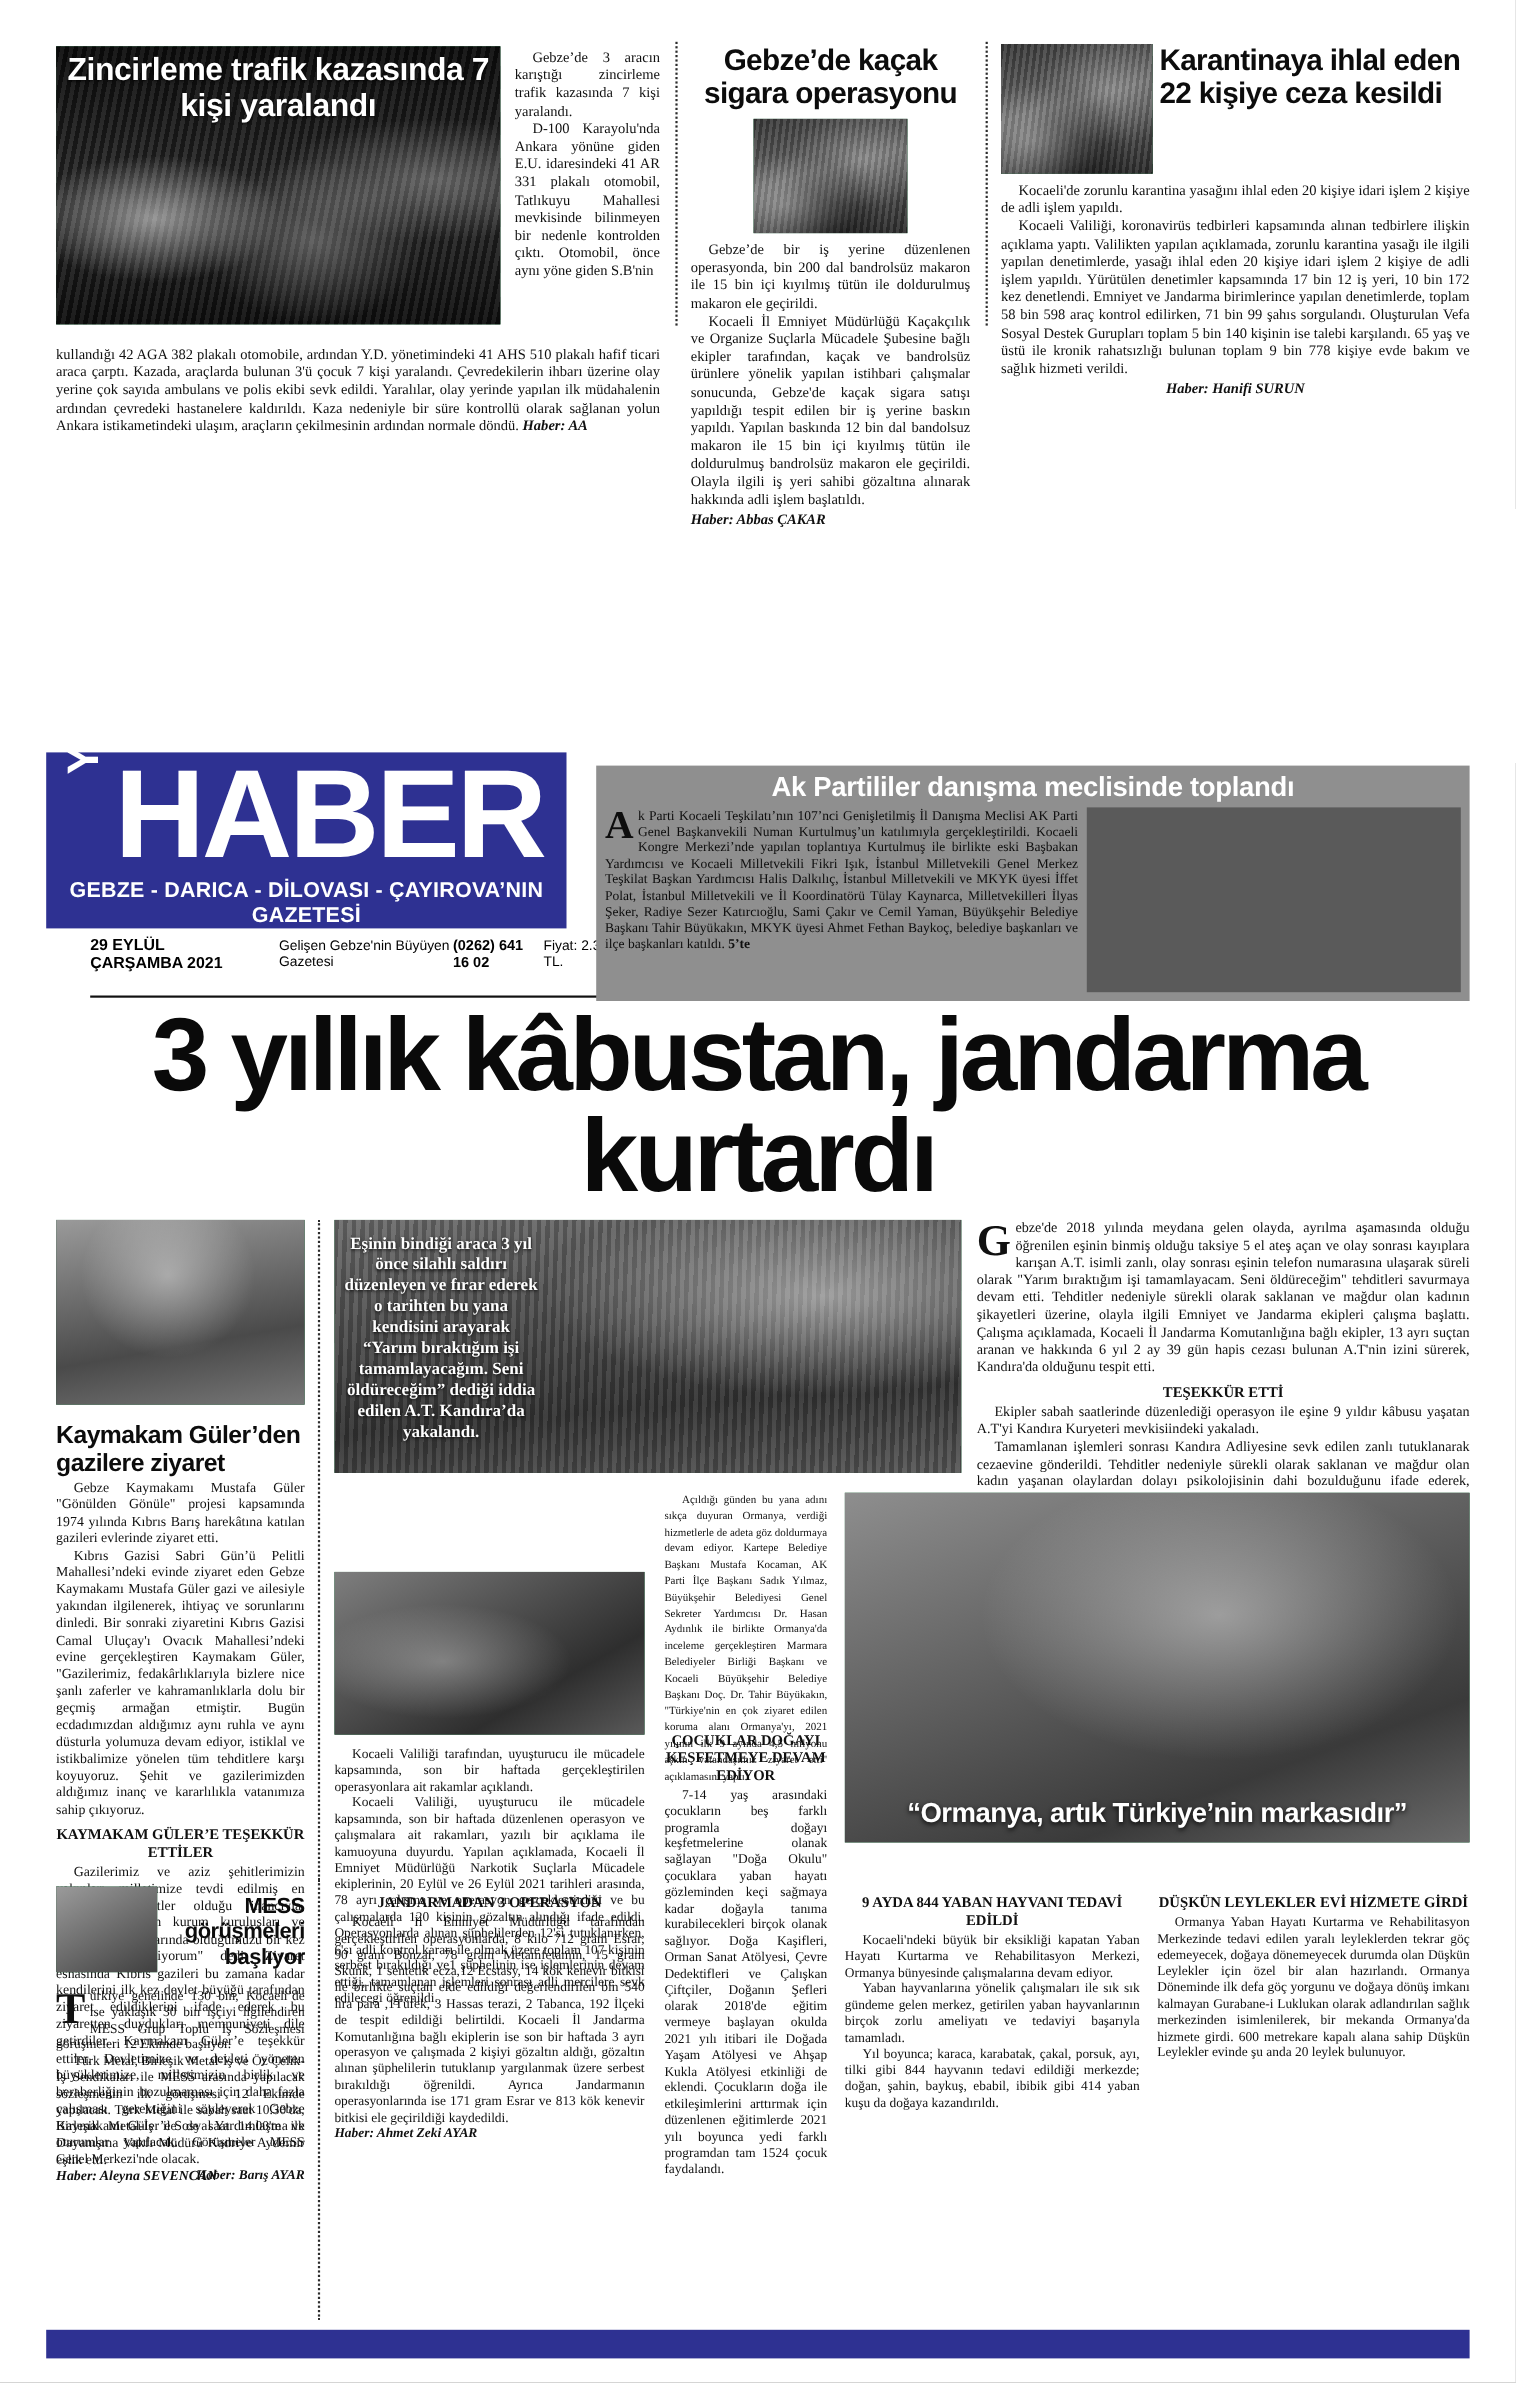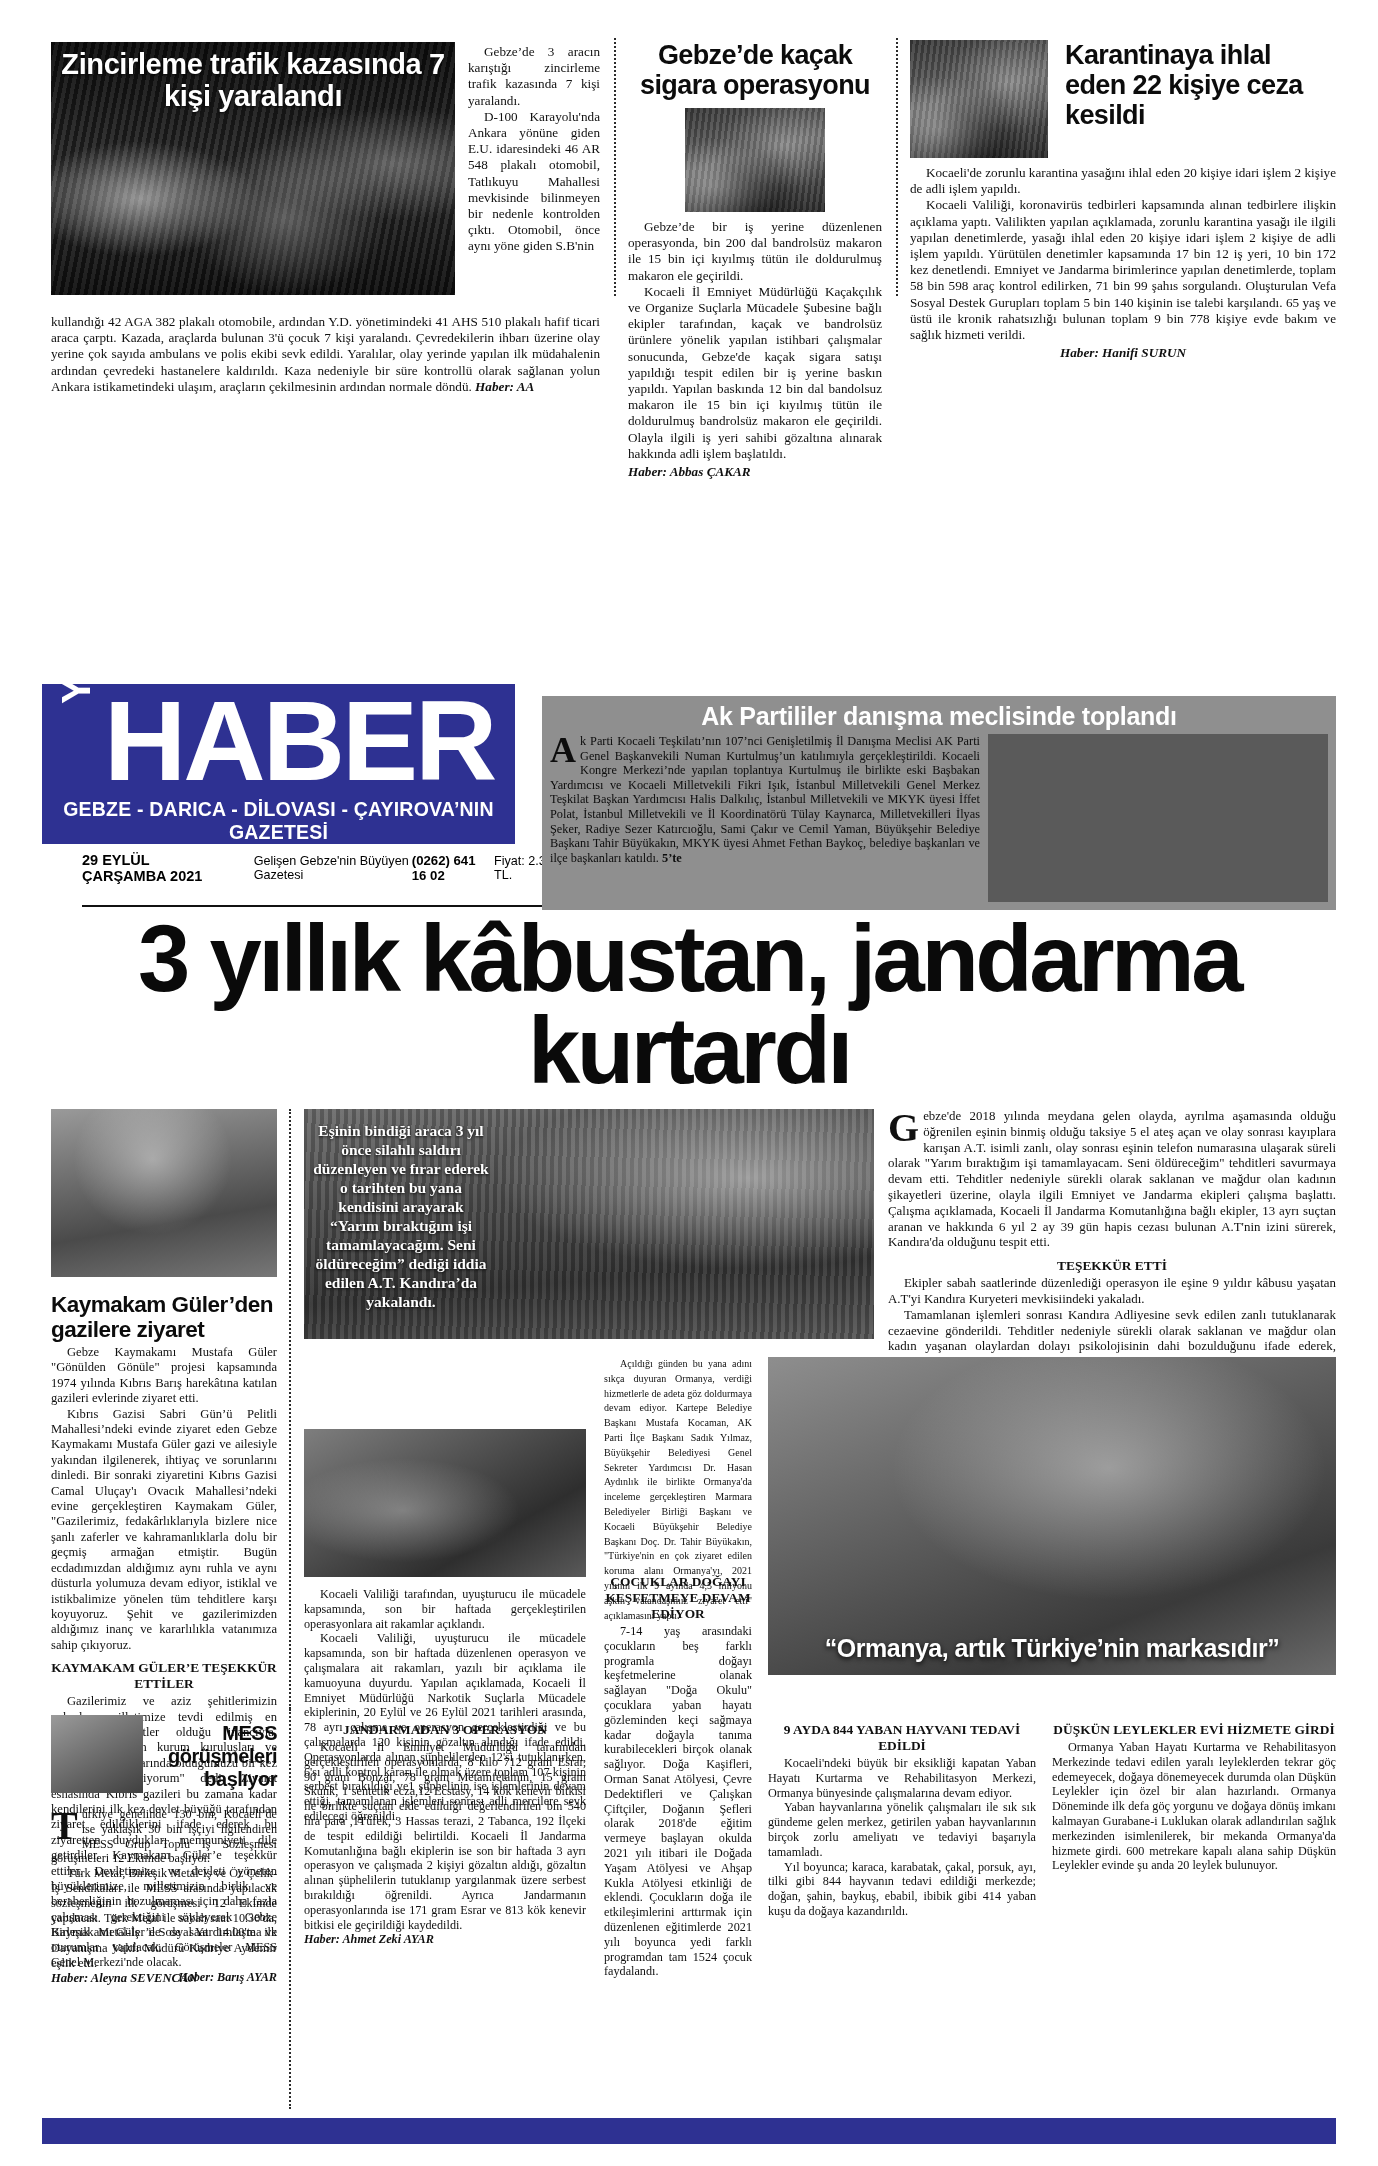--- a/index.html
+++ b/index.html
@@ -255,21 +255,21 @@
 
   <div class="topstrip">
 
     <div class="photo night" style="position:absolute;left:9px;top:16px;width:404px;height:253px;">
       <div class="grain"></div>
       <div class="photo-overlay-title">Zincirleme trafik kazasında 7 kişi yaralandı</div>
     </div>
 
     <div class="body-text" style="position:absolute;left:426px;top:18px;width:132px;">
       <p>Gebze’de 3 aracın karıştığı zincirleme trafik kazasında 7 kişi yaralandı.</p>
-      <p>D-100 Karayolu'nda Ankara yönüne giden E.U. idaresindeki 46 AR 548 plakalı otomobil, Tatlıkuyu Mahallesi mevkisinde bilinmeyen bir nedenle kontrolden çıktı. Otomobil, önce aynı yöne giden S.B'nin</p>
+      <p>D-100 Karayolu'nda Ankara yönüne giden E.U. idaresindeki 41 AR 331 plakalı otomobil, Tatlıkuyu Mahallesi mevkisinde bilinmeyen bir nedenle kontrolden çıktı. Otomobil, önce aynı yöne giden S.B'nin</p>
     </div>
 
     <div class="vdot" style="position:absolute;left:572px;top:12px;height:258px;"></div>
 
     <div style="position:absolute;left:586px;top:14px;width:254px;">
       <div class="kicker-title">Gebze’de kaçak sigara operasyonu</div>
       <div class="photo" style="margin:8px auto 7px;width:140px;height:104px;">
         <div class="grain"></div>
       </div>
       <div class="body-text">
@@ -277,21 +277,21 @@
         <p>Kocaeli İl Emniyet Müdürlüğü Kaçakçılık ve Organize Suçlarla Mücadele Şubesine bağlı ekipler tarafından, kaçak ve bandrolsüz ürünlere yönelik yapılan istihbari çalışmalar sonucunda, Gebze'de kaçak sigara satışı yapıldığı tespit edilen bir iş yerine baskın yapıldı. Yapılan baskında 12 bin dal bandolsuz makaron ile 15 bin içi kıyılmış tütün ile doldurulmuş bandrolsüz makaron ele geçirildi. Olayla ilgili iş yeri sahibi gözaltına alınarak hakkında adli işlem başlatıldı.</p>
         <p class="noind" style="text-align:left;margin-top:2px;">
           <span class="byline">Haber: Abbas ÇAKAR</span>
         </p>
       </div>
     </div>
 
     <div class="vdot" style="position:absolute;left:854px;top:12px;height:258px;"></div>
 
     <div style="position:absolute;left:868px;top:14px;width:426px;">
-      <div style="display:flex;gap:17px;">
+      <div style="display:flex;gap:6px;">
         <div class="photo" style="width:138px;height:118px;">
           <div class="grain"></div>
         </div>
         <div class="kicker-title left" style="flex:1;margin-top:0;">Karantinaya ihlal eden 22 kişiye ceza kesildi</div>
       </div>
       <div class="body-text" style="margin-top:7px;">
         <p>Kocaeli'de zorunlu karantina yasağını ihlal eden 20 kişiye idari işlem 2 kişiye de adli işlem yapıldı.</p>
         <p>Kocaeli Valiliği, koronavirüs tedbirleri kapsamında alınan tedbirlere ilişkin açıklama yaptı. Valilikten yapılan açıklamada, zorunlu karantina yasağı ile ilgili yapılan denetimlerde, yasağı ihlal eden 20 kişiye idari işlem 2 kişiye de adli işlem yapıldı. Yürütülen denetimler kapsamında 17 bin 12 iş yeri, 10 bin 172 kez denetlendi.  Emniyet ve Jandarma birimlerince yapılan denetimlerde, toplam 58 bin 598 araç kontrol edilirken, 71 bin 99 şahıs sorgulandı. Oluşturulan Vefa Sosyal Destek Gurupları toplam 5 bin 140 kişinin ise talebi karşılandı. 65 yaş ve üstü ile kronik rahatsızlığı bulunan toplam 9 bin 778 kişiye evde bakım ve sağlık hizmeti verildi.</p>
         <p class="noind" style="text-align:center;margin-top:2px;">
           <span class="byline">Haber: Hanifi SURUN</span>

